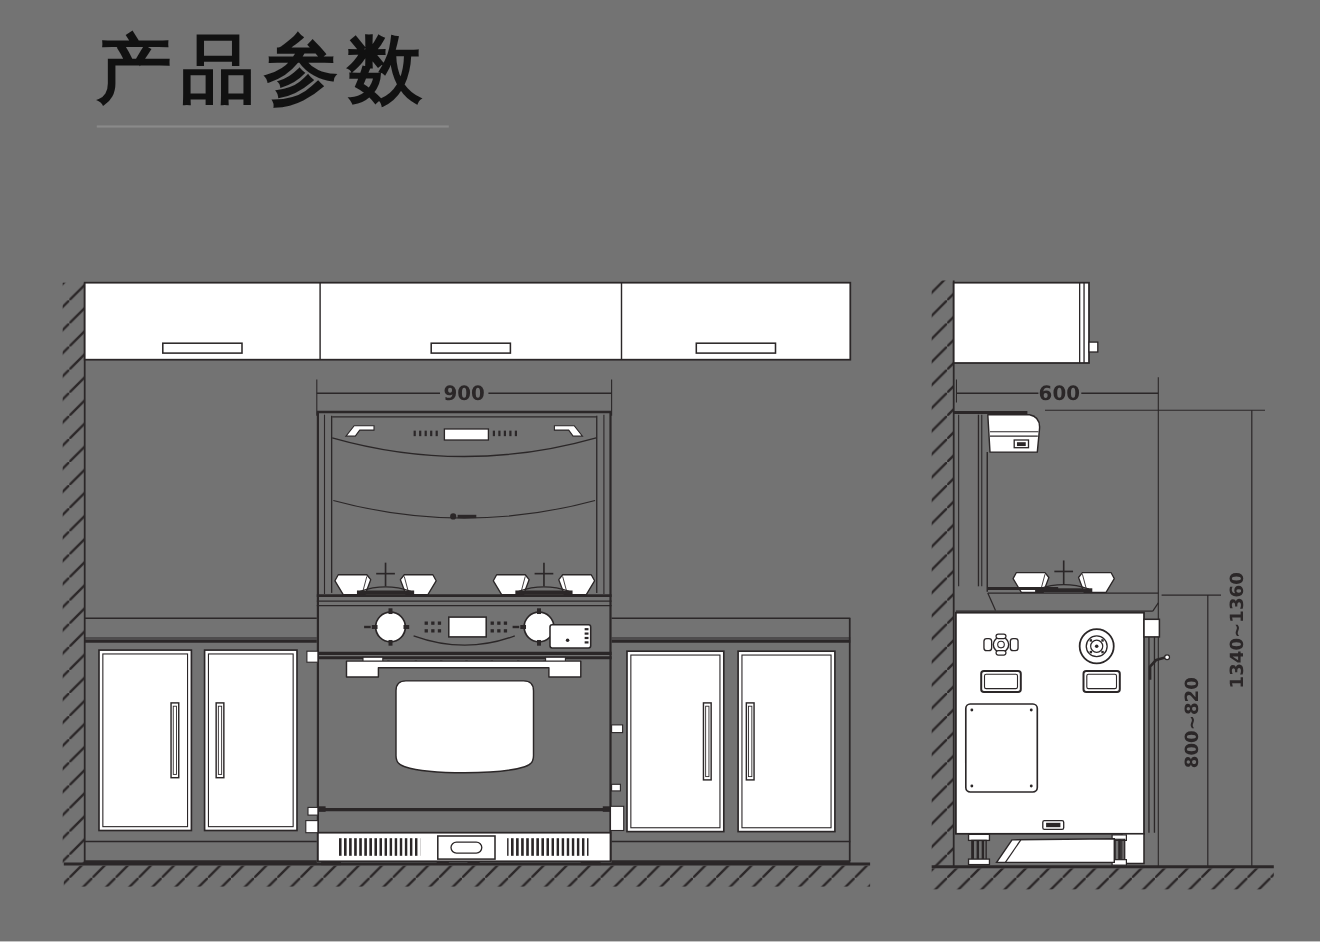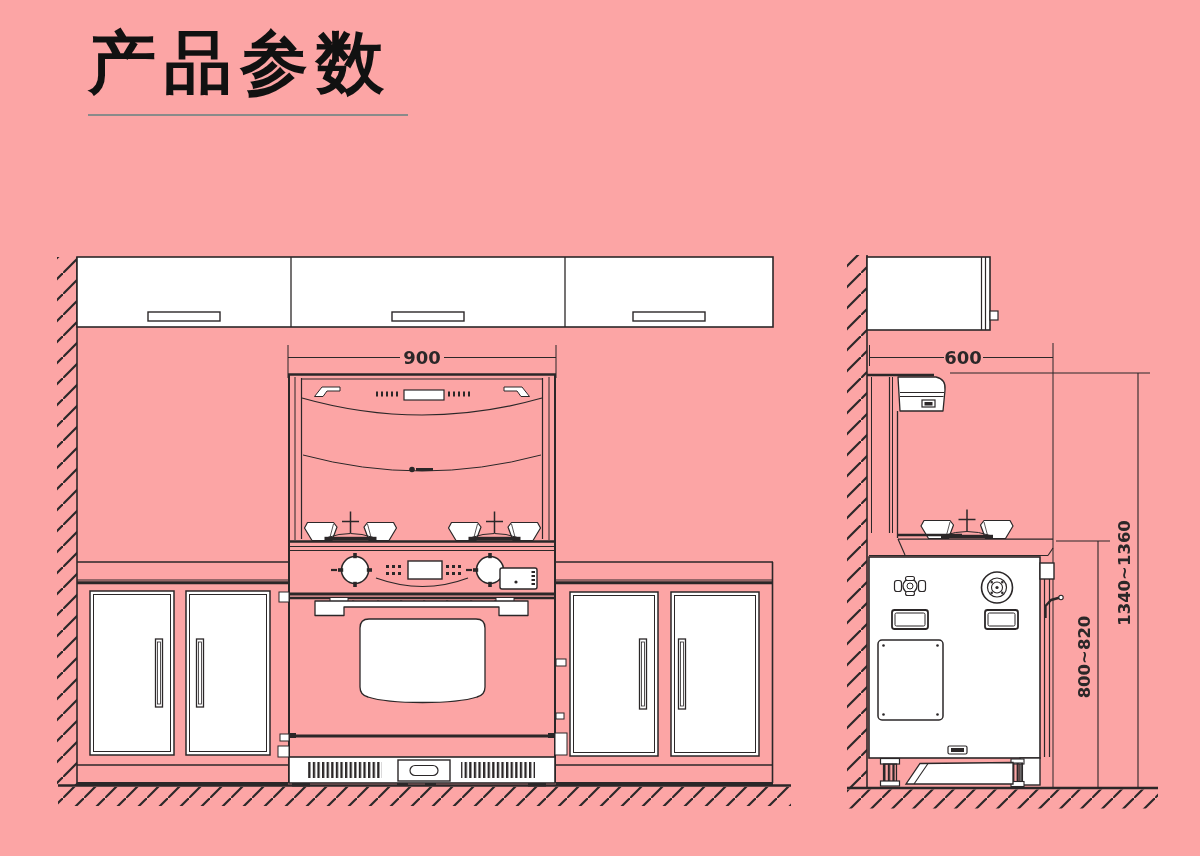--- a/index.html
+++ b/index.html
@@ -1,16 +1,16 @@
 <!DOCTYPE html>
 <html><head>
 <meta charset="utf-8">
 <style>
   html,body{margin:0;padding:0;background:#ffffff;}
-  .canvas{position:relative;width:1200px;height:856px;background:#fca5a5;overflow:hidden;
+  .canvas{position:relative;width:1200px;height:856px;background:#737373;overflow:hidden;
           font-family:"DejaVu Sans","Liberation Sans",sans-serif;}
   .page-title{position:absolute;left:88px;top:18px;margin:0;font-size:68px;font-weight:900;
               letter-spacing:8px;color:#111111;font-family:"DejaVu Sans","Liberation Sans",sans-serif;}
   .title-underline{position:absolute;left:88px;top:114px;width:320px;height:2px;background:#8a8a8a;}
   svg{position:absolute;left:0;top:0;}
   .ln{stroke:#2b2728;fill:none;}
   .wht{stroke:#2b2728;fill:#ffffff;}
   .fil{fill:#2b2728;stroke:none;}
   .dim{font-family:"DejaVu Sans","Liberation Sans",sans-serif;font-weight:bold;fill:#2b2728;}
 </style>

